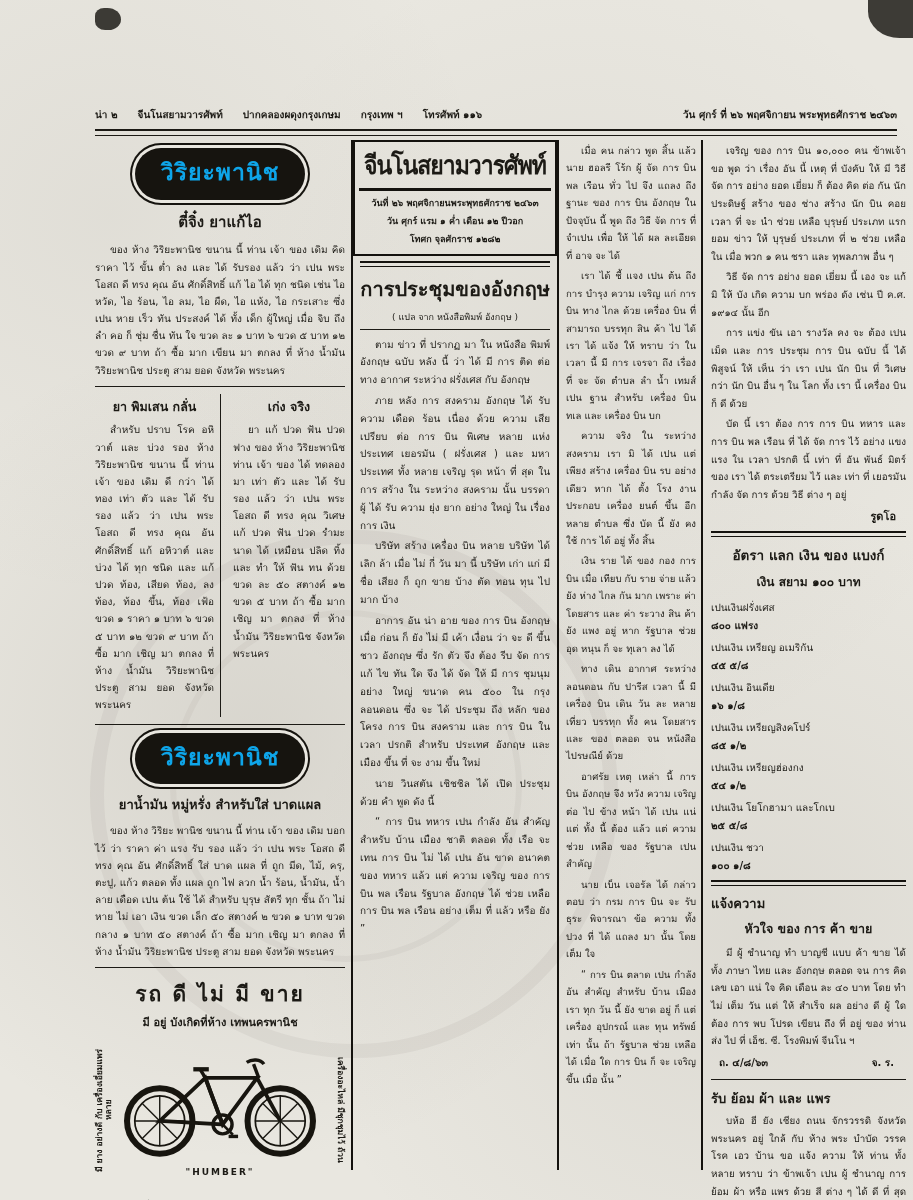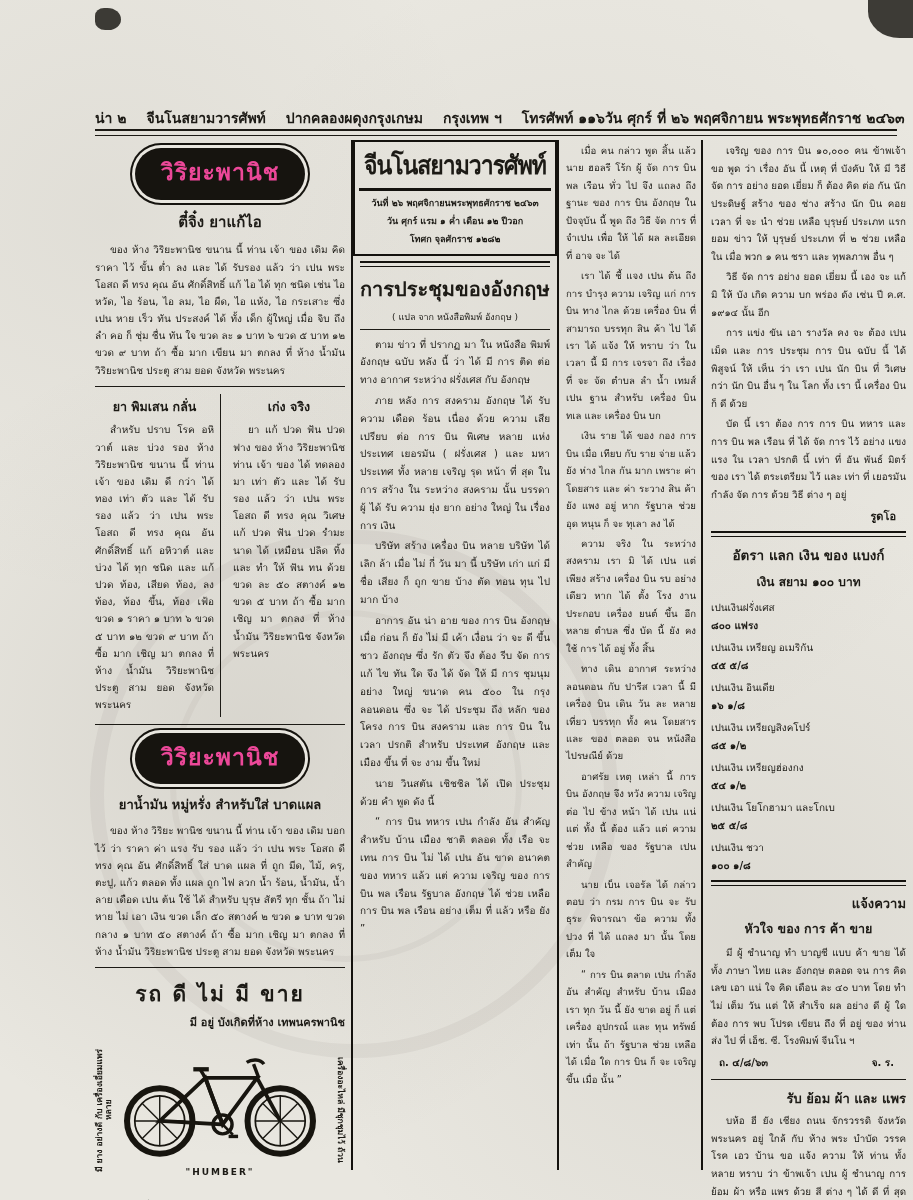--- a/index.html
+++ b/index.html
@@ -10,80 +10,80 @@
       radial-gradient(circle at 28% 62%, rgba(110,104,92,.14), transparent 42%),
       radial-gradient(circle at 64% 30%, rgba(110,104,92,.08), transparent 40%),
       radial-gradient(circle at 82% 78%, rgba(110,104,92,.10), transparent 38%),
       radial-gradient(circle at 12% 18%, rgba(110,104,92,.07), transparent 30%);}
   .wm{position:absolute;border-radius:50%;border:14px solid rgba(95,89,78,.07);pointer-events:none;}
   .wm2{position:absolute;border-radius:50%;border:6px solid rgba(95,89,78,.06);pointer-events:none;}
   .smudge{position:absolute;background:rgba(30,28,24,.85);pointer-events:none;}
 
   
   .hdr{position:absolute;left:95px;top:107px;width:802px;display:flex;justify-content:space-between;
-       font-size:14px;font-weight:bold;white-space:nowrap;}
+       font-size:10px;font-weight:bold;white-space:nowrap;}
   .hdr-l{display:flex;gap:20px;}
   .hdr-rule{position:absolute;left:95px;top:129px;width:802px;height:4px;
             border-top:2.5px solid #1c1a15;border-bottom:1.5px solid #1c1a15;}
 
   
   .jt{text-align:justify;}
   p{margin:0 0 3px;text-indent:15px;}
   .hrule{border-top:1.8px solid #1c1a15;margin:7px 0;}
   .rule-dbl{border-top:2.5px solid #14120e;border-bottom:1px solid #14120e;height:3px;margin:5px 0;}
 
   
   .colL{position:absolute;left:95px;top:140px;width:250px;font-size:10px;line-height:1.72;}
   .badge-wrap{text-align:center;margin:8px 0 6px;}
-  .badge{display:inline-block;background:#16140f;color:#ec4899;border-radius:30px;
+  .badge{display:inline-block;background:#16140f;color:#0ea5e9;border-radius:30px;
          padding:5px 26px 7px;font-size:23px;font-weight:bold;letter-spacing:1px;
          box-shadow:0 0 0 3px #e9e7e0,0 0 0 5px #16140f;}
   .ad-title{text-align:center;font-size:15px;font-weight:bold;margin:10px 0 6px;}
   .twocol{display:flex;}
   .twocol>div{width:50%;box-sizing:border-box;padding:0 6px 0 0;}
   .twocol>div+div{border-left:1.5px solid #1c1a15;padding:0 0 0 12px;}
   .sub-title{text-align:center;font-weight:bold;font-size:12.5px;margin:2px 0 4px;}
   .bike-head{text-align:center;font-size:21px;font-weight:bold;margin:8px 0 2px;letter-spacing:2px;}
-  .bike-sub{text-align:right;font-size:11px;font-weight:bold;margin:0 0 4px;}
+  .bike-sub{text-align:center;font-size:11px;font-weight:bold;margin:0 0 4px;}
   .bike-zone{position:relative;height:150px;}
   .vtext{position:absolute;top:8px;font-size:8.5px;font-weight:bold;width:14px;line-height:1.1;
          writing-mode:vertical-rl;height:130px;text-align:center;}
   .vtext.left{left:0;transform:rotate(180deg);}
   .vtext.right{right:0;}
   .bike-svg{position:absolute;left:26px;top:2px;}
   .bike-brand{position:absolute;left:0;right:0;top:128px;text-align:center;font-size:9px;
               font-weight:bold;letter-spacing:2px;}
   .store{text-align:center;font-size:19px;font-weight:bold;margin:6px 0 4px;}
 
   
   .col2{position:absolute;left:351px;top:140px;width:208px;height:1030px;box-sizing:border-box;
         border-left:2px solid #14120e;border-right:2px solid #14120e;padding:0 7px;
         font-size:10px;line-height:1.78;}
   .mast{border:2.5px solid #14120e;margin:0 -7px 4px;padding:3px 4px 5px;text-align:center;}
   .mast-title{font-size:23px;font-weight:bold;letter-spacing:-1px;transform:scaleY(1.12);}
   .rule-heavy{border-top:3.5px solid #14120e;margin:2px 0 4px;}
   .mast-line{font-size:9px;font-weight:bold;margin:2px 0;}
-  .headline{font-size:20px;font-weight:bold;text-align:left;margin:4px 0 1px;}
+  .headline{font-size:20px;font-weight:bold;text-align:right;margin:4px 0 1px;}
   .subhead{font-size:13.5px;font-weight:bold;text-align:center;margin:0 0 2px;}
   .note{font-size:9px;text-align:center;margin:0 0 4px;}
 
   
   .col3{position:absolute;left:566px;top:142px;width:130px;font-size:9.6px;line-height:1.82;}
 
   
   .vrule{position:absolute;left:701px;top:140px;height:1030px;border-left:2px solid #14120e;}
 
   
   .col4{position:absolute;left:711px;top:142px;width:195px;font-size:9.8px;line-height:1.8;}
   .sig{text-align:right;font-weight:bold;font-size:11px;margin:2px 10px 4px 0;}
   .xc-title{text-align:center;font-size:13.5px;font-weight:bold;margin:6px 0 4px;}
   .xc-sub{text-align:center;font-size:12px;font-weight:bold;margin:0 0 6px;}
   .xc-row{display:flex;justify-content:space-between;font-size:10px;margin:4px 0;flex-direction:column;}
   .xc-row .v{font-weight:bold;white-space:nowrap;}
-  .ann-head{text-align:right;font-size:13px;font-weight:bold;margin:6px 0 2px;}
+  .ann-head{text-align:left;font-size:13px;font-weight:bold;margin:6px 0 2px;}
   .ann-sub{text-align:center;font-size:12.5px;font-weight:bold;margin:0 0 4px;}
   .date-row{display:flex;justify-content:space-between;font-size:10px;font-weight:bold;
             margin:4px 12px 2px 8px;}
 </style>
 </head>
 <body>
 
 <div class="page">
   <div class="tex"></div>
   <div class="wm" style="left:90px;top:530px;width:500px;height:500px;"></div>
@@ -187,22 +187,22 @@
     <p class="jt">ภาย หลัง การ สงคราม อังกฤษ ได้ รับ ความ เดือด ร้อน เนื่อง ด้วย ความ เสีย เปรียบ ต่อ การ บิน พิเศษ หลาย แห่ง ประเทศ เยอรมัน ( ฝรั่งเศส ) และ มหา ประเทศ ทั้ง หลาย เจริญ รุด หน้า ที่ สุด ใน การ สร้าง ใน ระหว่าง สงคราม นั้น บรรดา ผู้ ได้ รับ ความ ยุ่ง ยาก อย่าง ใหญ่ ใน เรื่อง การ เงิน</p>
     <p class="jt">บริษัท สร้าง เครื่อง บิน หลาย บริษัท ได้ เลิก ล้า เมื่อ ไม่ กี่ วัน มา นี้ บริษัท เก่า แก่ มี ชื่อ เสียง ก็ ถูก ขาย บ้าง ตัด ทอน ทุน ไป มาก บ้าง</p>
     <p class="jt">อาการ อัน น่า อาย ของ การ บิน อังกฤษ เมื่อ ก่อน ก็ ยัง ไม่ มี เค้า เงื่อน ว่า จะ ดี ขึ้น ชาว อังกฤษ ซึ่ง รัก ตัว จึง ต้อง รีบ จัด การ แก้ ไข ทัน ใด จึง ได้ จัด ให้ มี การ ชุมนุม อย่าง ใหญ่ ขนาด คน ๕๐๐ ใน กรุง ลอนดอน ซึ่ง จะ ได้ ประชุม ถึง หลัก ของ โครง การ บิน สงคราม และ การ บิน ใน เวลา ปรกติ สำหรับ ประเทศ อังกฤษ และ เมือง ขึ้น ที่ จะ งาม ขึ้น ใหม่</p>
     <p class="jt">นาย วินสตัน เชิชชิล ได้ เปิด ประชุม ด้วย คำ พูด ดัง นี้</p>
     <p class="jt">“ การ บิน ทหาร เปน กำลัง อัน สำคัญ สำหรับ บ้าน เมือง ชาติ ตลอด ทั้ง เรือ จะ เทน การ บิน ไม่ ได้ เปน อัน ขาด อนาคต ของ ทหาร แล้ว แต่ ความ เจริญ ของ การ บิน พล เรือน รัฐบาล อังกฤษ ได้ ช่วย เหลือ การ บิน พล เรือน อย่าง เต็ม ที่ แล้ว หรือ ยัง ”</p>
   </div>
 
   <div class="col3">
     <p class="jt">เมื่อ คน กล่าว พูด สิ้น แล้ว นาย ฮอลรี โร้ก ผู้ จัด การ บิน พล เรือน ทั่ว ไป จึง แถลง ถึง ฐานะ ของ การ บิน อังกฤษ ใน ปัจจุบัน นี้ พูด ถึง วิธี จัด การ ที่ จำเปน เพื่อ ให้ ได้ ผล ละเอียด ที่ อาจ จะ ได้</p>
     <p class="jt">เรา ได้ ชี้ แจง เปน ต้น ถึง การ บำรุง ความ เจริญ แก่ การ บิน ทาง ไกล ด้วย เครื่อง บิน ที่ สามารถ บรรทุก สิน ค้า ไป ได้ เรา ได้ แจ้ง ให้ ทราบ ว่า ใน เวลา นี้ มี การ เจรจา ถึง เรื่อง ที่ จะ จัด ตำบล ลำ น้ำ เทมส์ เปน ฐาน สำหรับ เครื่อง บิน ทเล และ เครื่อง บิน บก</p>
+    <p class="jt">ความ จริง ใน ระหว่าง สงคราม เรา มิ ได้ เปน แต่ เพียง สร้าง เครื่อง บิน รบ อย่าง เดียว หาก ได้ ตั้ง โรง งาน ประกอบ เครื่อง ยนต์ ขึ้น อีก หลาย ตำบล ซึ่ง บัด นี้ ยัง คง ใช้ การ ได้ อยู่ ทั้ง สิ้น</p>
     <p class="jt">เงิน ราย ได้ ของ กอง การ บิน เมื่อ เทียบ กับ ราย จ่าย แล้ว ยัง ห่าง ไกล กัน มาก เพราะ ค่า โดยสาร และ ค่า ระวาง สิน ค้า ยัง แพง อยู่ หาก รัฐบาล ช่วย อุด หนุน ก็ จะ ทุเลา ลง ได้</p>
-    <p class="jt">ความ จริง ใน ระหว่าง สงคราม เรา มิ ได้ เปน แต่ เพียง สร้าง เครื่อง บิน รบ อย่าง เดียว หาก ได้ ตั้ง โรง งาน ประกอบ เครื่อง ยนต์ ขึ้น อีก หลาย ตำบล ซึ่ง บัด นี้ ยัง คง ใช้ การ ได้ อยู่ ทั้ง สิ้น</p>
     <p class="jt">ทาง เดิน อากาศ ระหว่าง ลอนดอน กับ ปารีส เวลา นี้ มี เครื่อง บิน เดิน วัน ละ หลาย เที่ยว บรรทุก ทั้ง คน โดยสาร และ ของ ตลอด จน หนังสือ ไปรษณีย์ ด้วย</p>
     <p class="jt">อาศรัย เหตุ เหล่า นี้ การ บิน อังกฤษ จึง หวัง ความ เจริญ ต่อ ไป ข้าง หน้า ได้ เปน แน่ แต่ ทั้ง นี้ ต้อง แล้ว แต่ ความ ช่วย เหลือ ของ รัฐบาล เปน สำคัญ</p>
     <p class="jt">นาย เบ็น เจอรัล ได้ กล่าว ตอบ ว่า กรม การ บิน จะ รับ ธุระ พิจารณา ข้อ ความ ทั้ง ปวง ที่ ได้ แถลง มา นั้น โดย เต็ม ใจ</p>
     <p class="jt">“ การ บิน ตลาด เปน กำลัง อัน สำคัญ สำหรับ บ้าน เมือง เรา ทุก วัน นี้ ยัง ขาด อยู่ ก็ แต่ เครื่อง อุปกรณ์ และ ทุน ทรัพย์ เท่า นั้น ถ้า รัฐบาล ช่วย เหลือ ได้ เมื่อ ใด การ บิน ก็ จะ เจริญ ขึ้น เมื่อ นั้น ”</p>
   </div>
 
   <div class="vrule"></div>
 
   <div class="col4">
     <p class="jt">เจริญ ของ การ บิน ๑๐,๐๐๐ คน ข้าพเจ้า ขอ พูด ว่า เรื่อง อัน นี้ เหตุ ที่ บังคับ ให้ มี วิธี จัด การ อย่าง ยอด เยี่ยม ก็ ต้อง คิด ต่อ กัน นัก ประดิษฐ์ สร้าง ของ ช่าง สร้าง นัก บิน คอย เวลา ที่ จะ นำ ช่วย เหลือ บุรุษย์ ประเภท แรก ยอม ข่าว ให้ บุรุษย์ ประเภท ที่ ๒ ช่วย เหลือ ใน เมื่อ พวก ๑ คน ชรา และ ทุพลภาพ อื่น ๆ</p>

